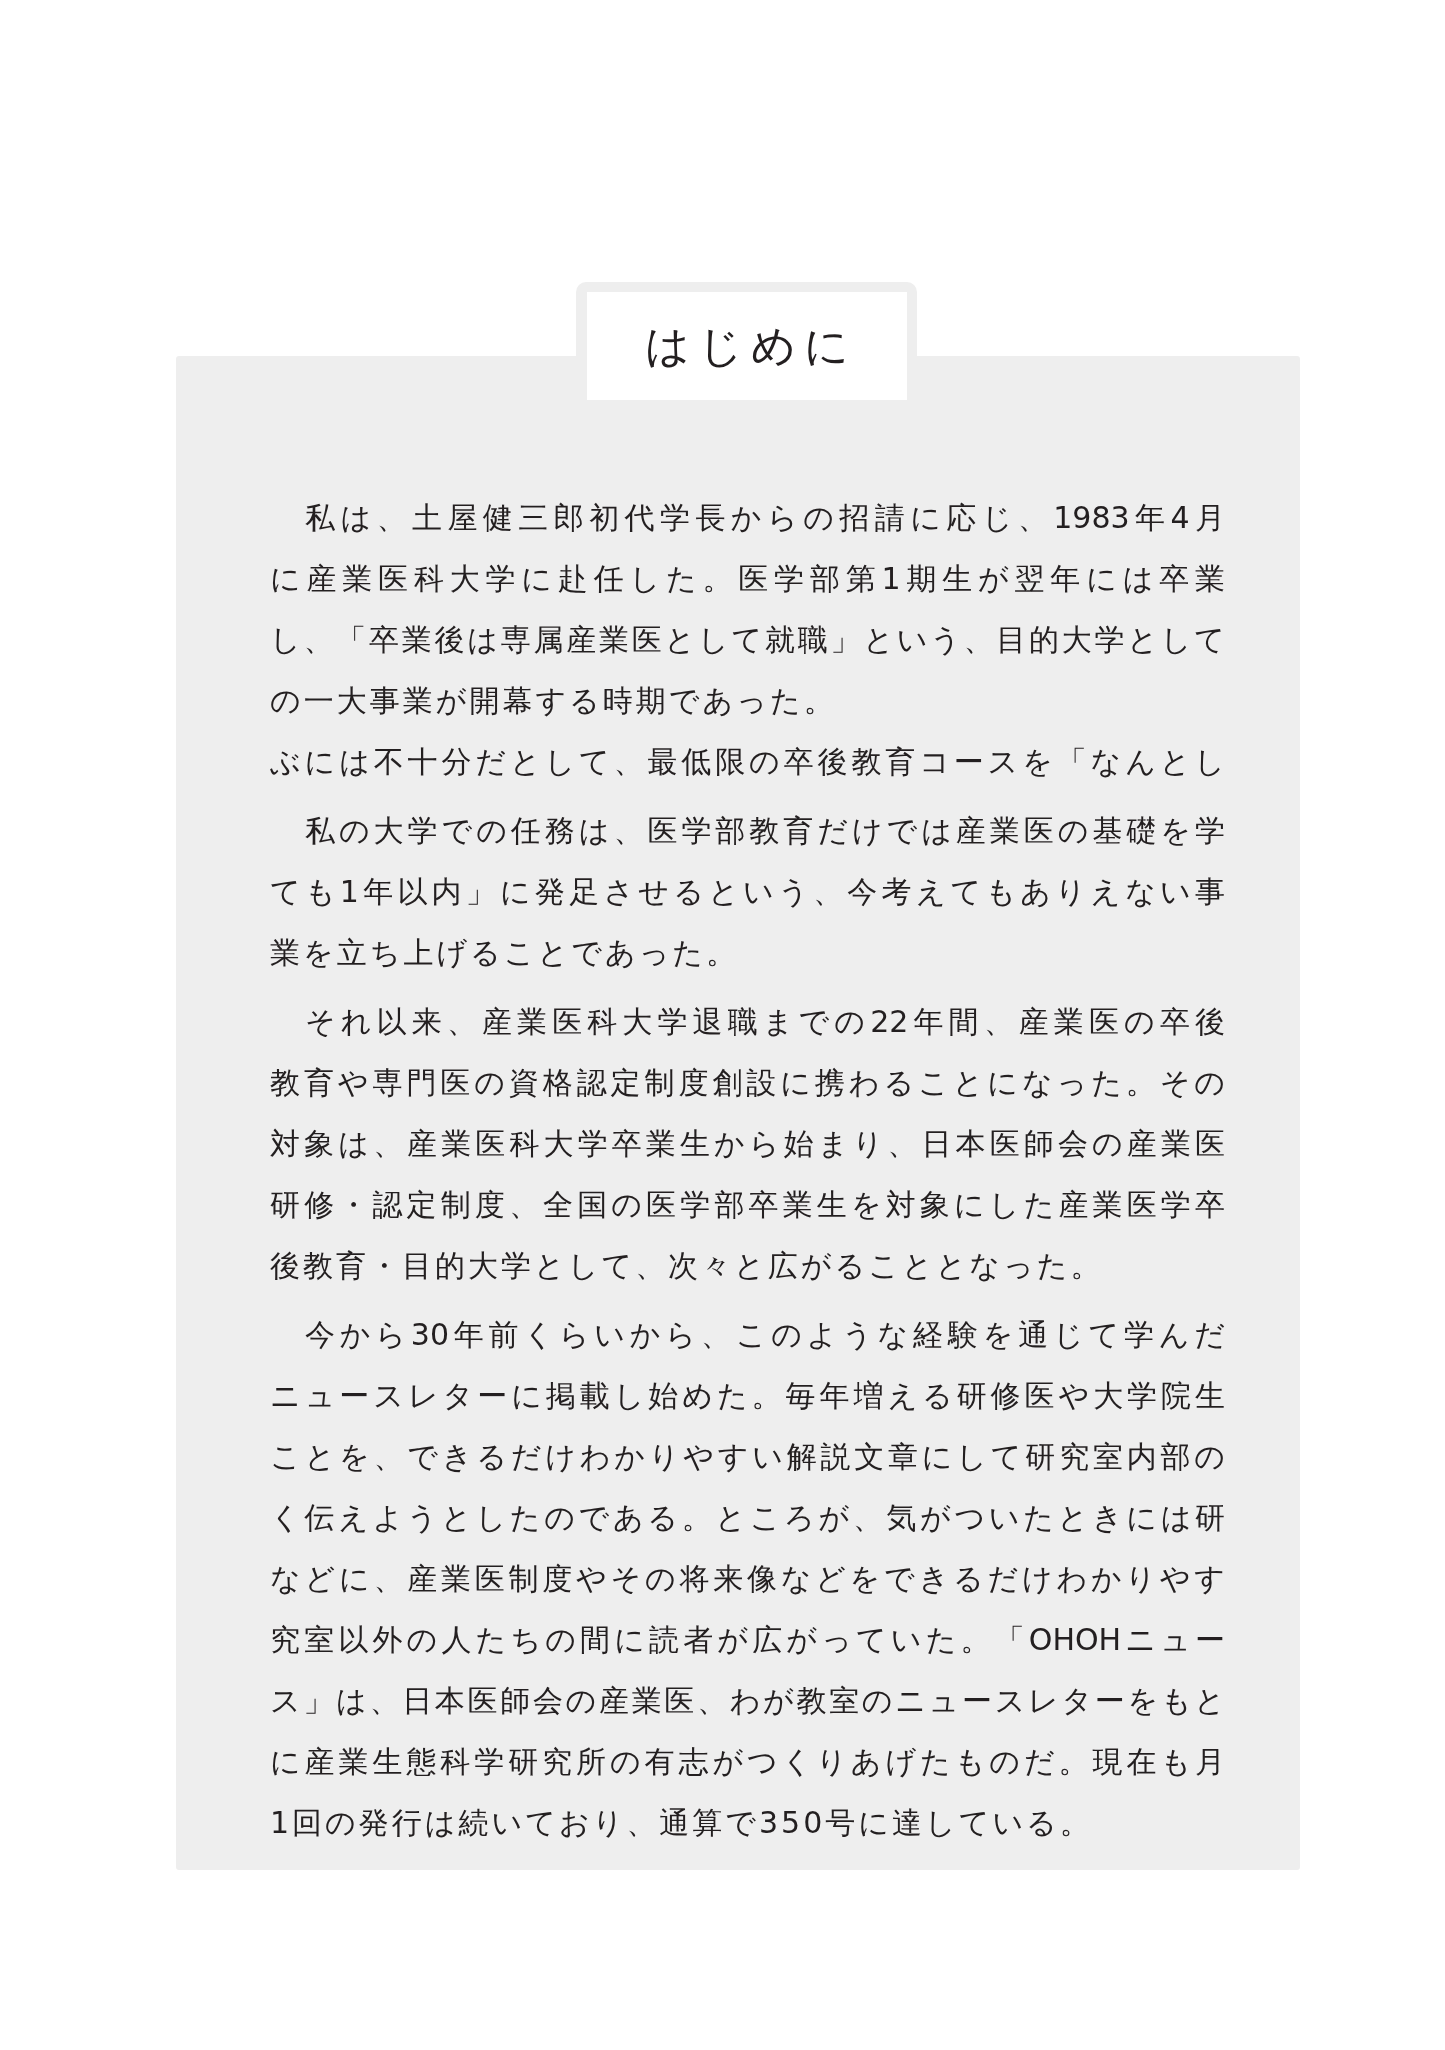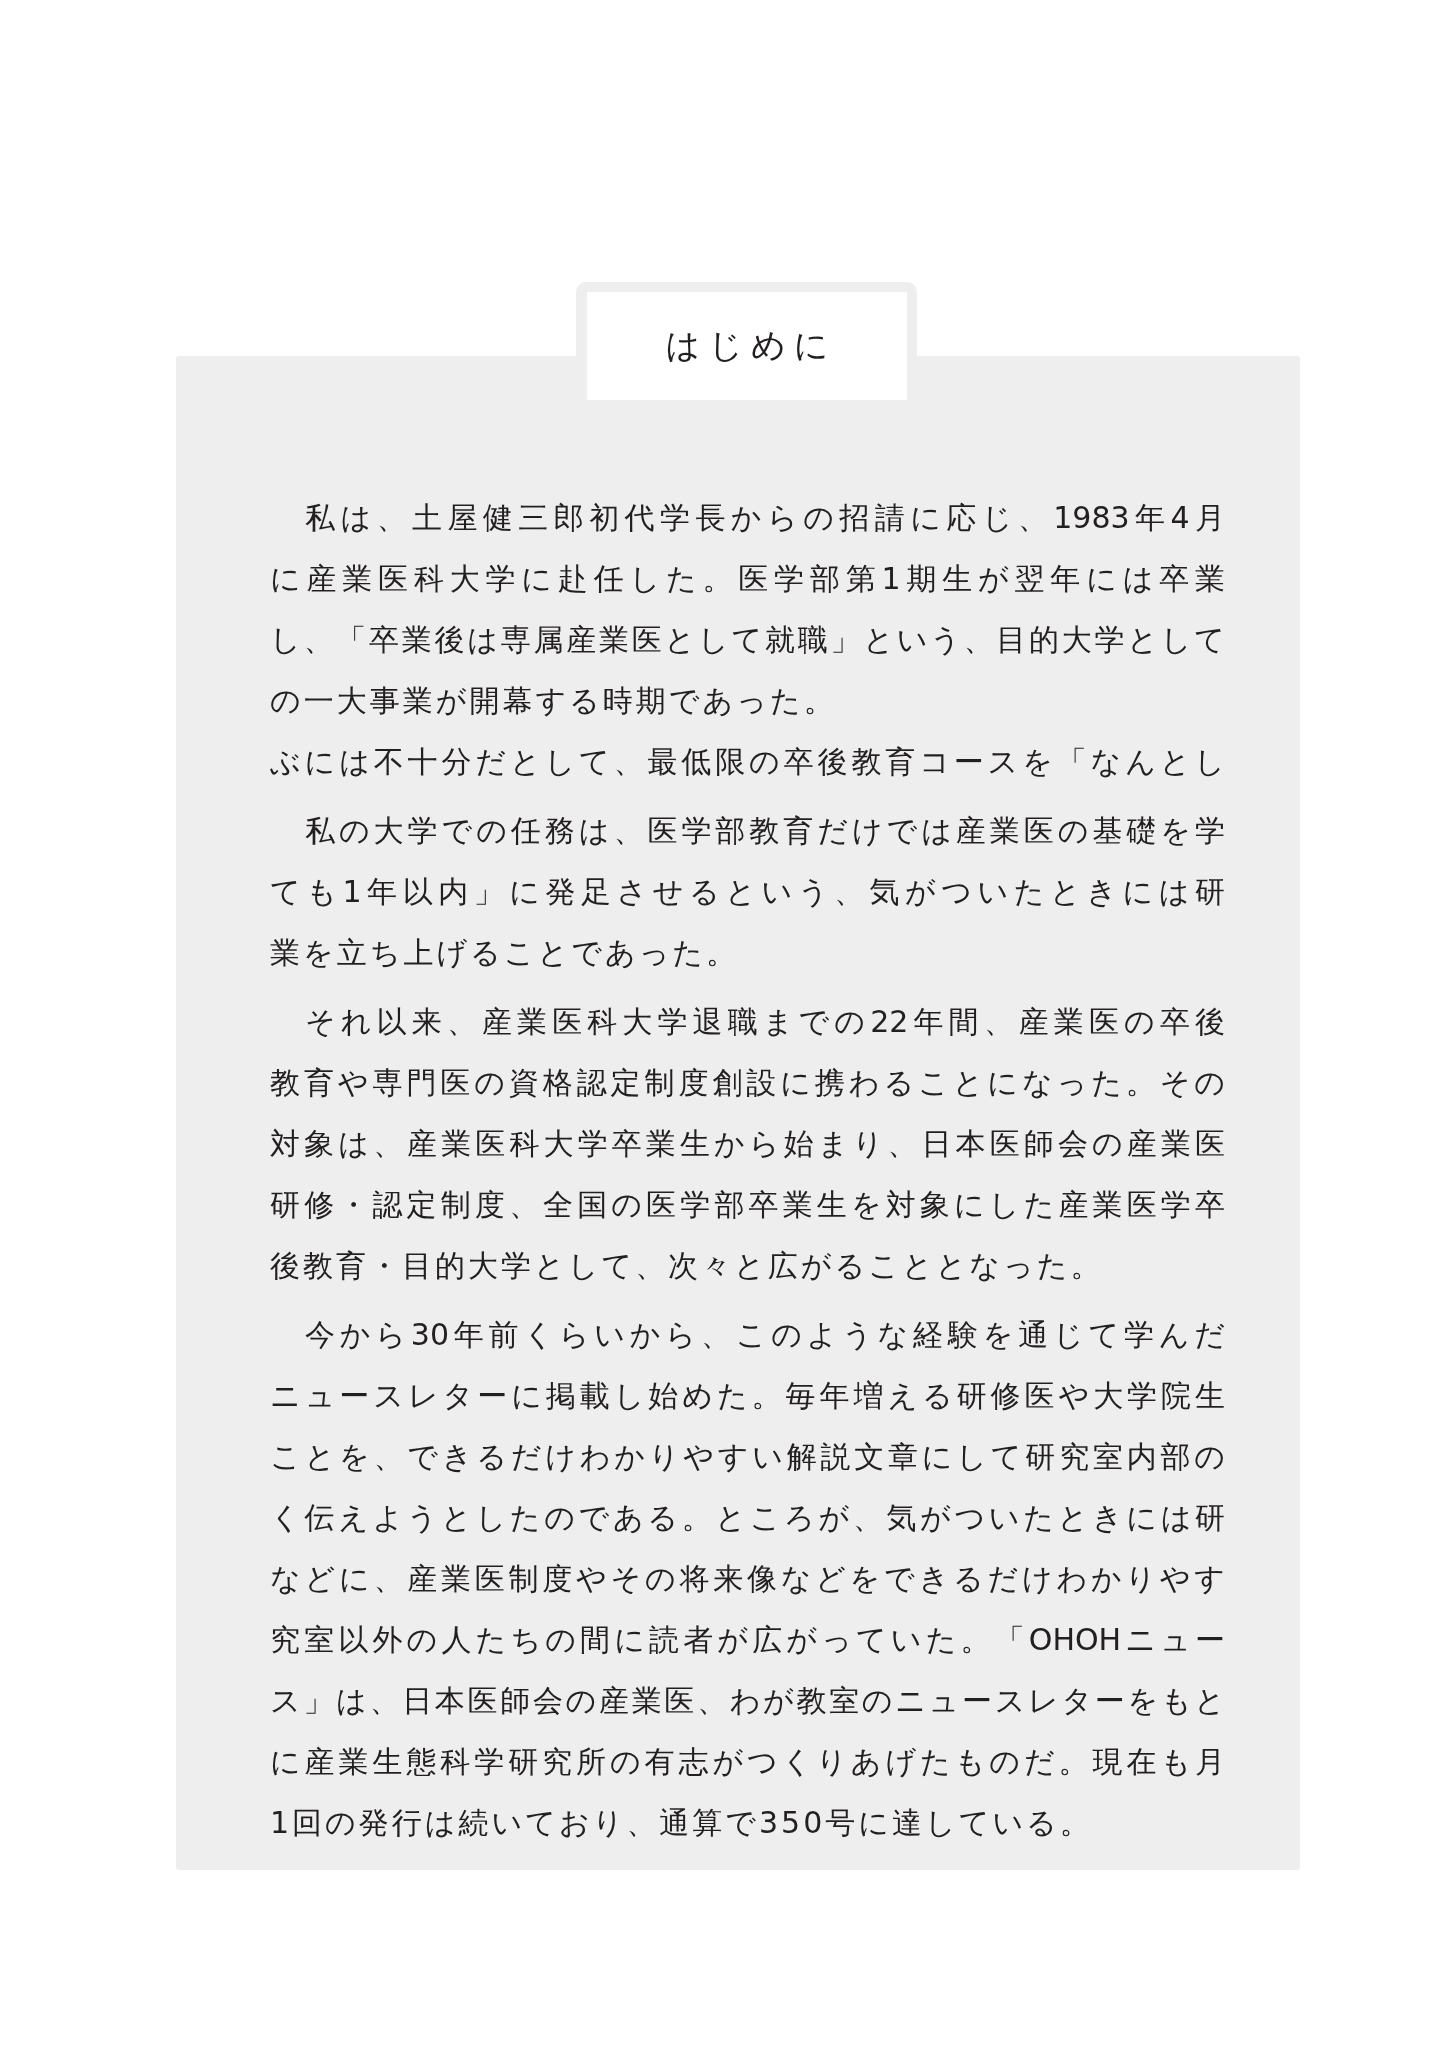--- a/index.html
+++ b/index.html
@@ -38,21 +38,21 @@
     left: 587px;
     top: 292px;
     width: 320px;
     height: 108px;
     background: #ffffff;
     display: flex;
     align-items: center;
     justify-content: center;
   }
   .title-text {
-    font-size: 34px;
+    font-size: 44px;
     letter-spacing: 8px;
     font-weight: normal;
     margin: 12px;
     padding-left: 8px;
     color: #231f20;
   }
   .body-text {
     position: absolute;
     left: 270px;
     top: 486px;
@@ -96,21 +96,21 @@
   <div class="para">
     <span class="line indent">私は、土屋健三郎初代学長からの招請に応じ、1983年4月</span>
     <span class="line">に産業医科大学に赴任した。医学部第1期生が翌年には卒業</span>
     <span class="line">し、「卒業後は専属産業医として就職」という、目的大学として</span>
     <span class="line last">の一大事業が開幕する時期であった。</span>
   </div>
 
   <div class="para">
     <span class="line">ぶには不十分だとして、最低限の卒後教育コースを「なんとし</span>
     <span class="line indent">私の大学での任務は、医学部教育だけでは産業医の基礎を学</span>
-    <span class="line">ても1年以内」に発足させるという、気がついたときには研</span>
+    <span class="line">ても1年以内」に発足させるという、今考えてもありえない事</span>
     <span class="line last">業を立ち上げることであった。</span>
   </div>
 
   <div class="para">
     <span class="line indent">それ以来、産業医科大学退職までの22年間、産業医の卒後</span>
     <span class="line">教育や専門医の資格認定制度創設に携わることになった。その</span>
     <span class="line">対象は、産業医科大学卒業生から始まり、日本医師会の産業医</span>
     <span class="line">研修・認定制度、全国の医学部卒業生を対象にした産業医学卒</span>
     <span class="line last">後教育・目的大学として、次々と広がることとなった。</span>
   </div>

